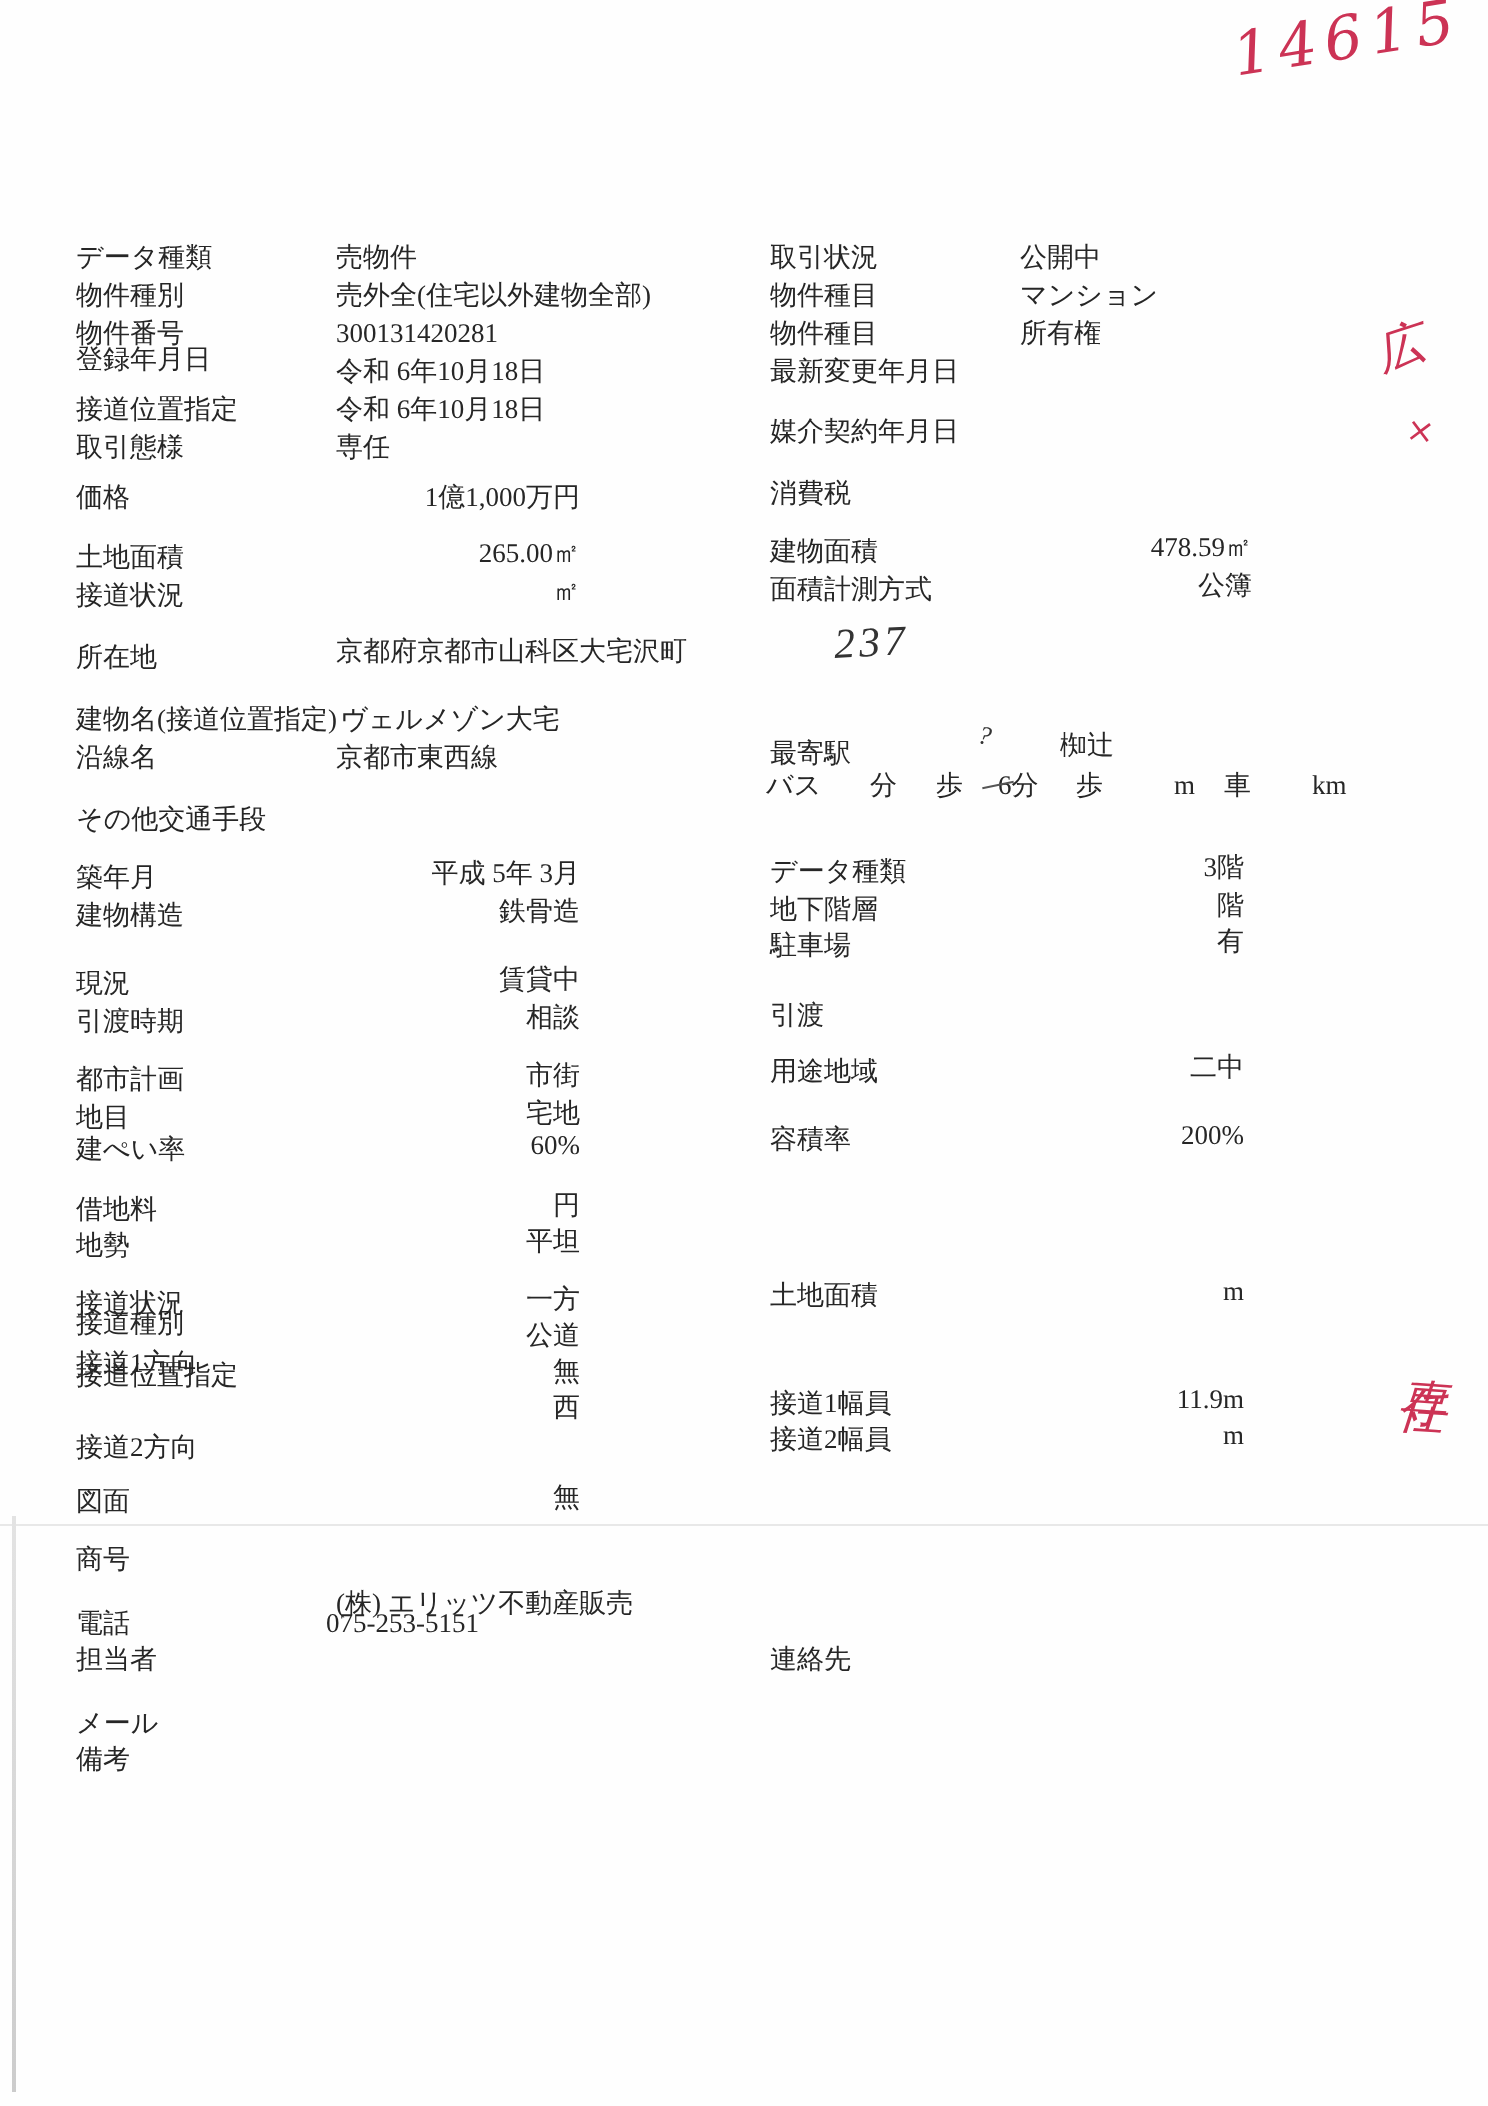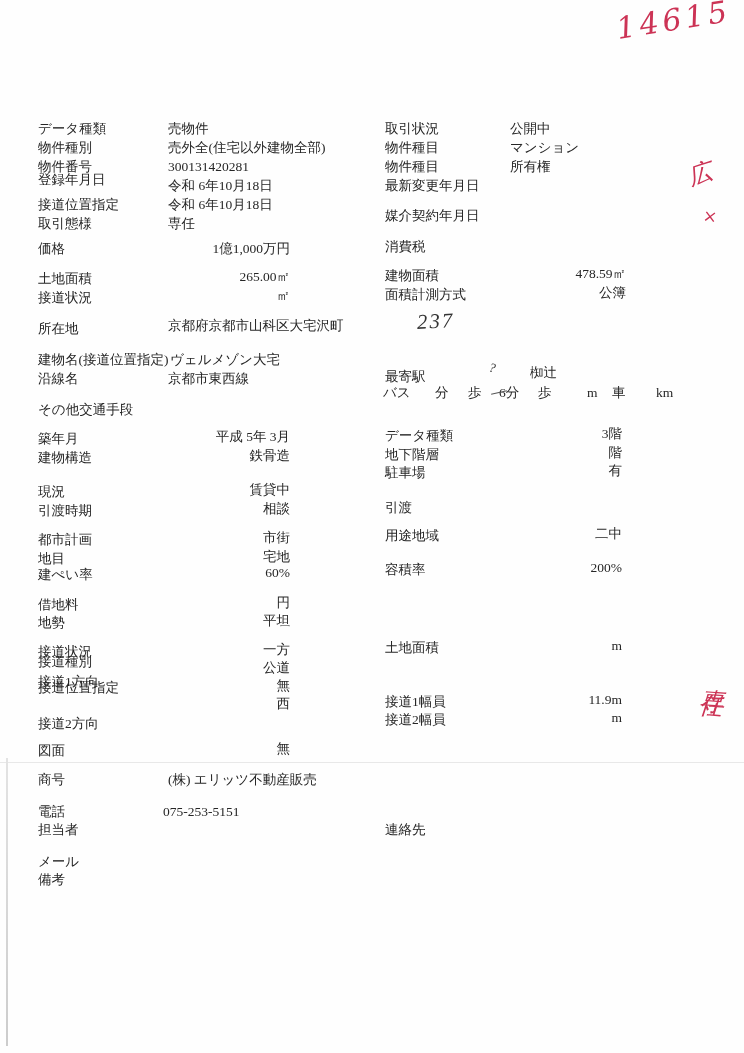--- a/index.html
+++ b/index.html
@@ -193,21 +193,21 @@
 
   <div class="hand-red note-sennin">専任</div>
 
   <span class="t" style="left:38px;top:743px">図面</span>
   <span class="t vr" style="top:741px">無</span>
 
   <div class="rule-h"></div>
   <div class="scan-edge"></div>
 
   <span class="t" style="left:38px;top:772px">商号</span>
-  <span class="t" style="left:168px;top:772px">(株) エリッツ不動産販売</span>
+  <span class="t" style="left:168px;top:794px">(株) エリッツ不動産販売</span>
 
   <span class="t" style="left:38px;top:804px">電話</span>
   <span class="t" style="left:163px;top:804px">075-253-5151</span>
   <span class="t" style="left:38px;top:822px">担当者</span>
   <span class="t" style="left:385px;top:822px">連絡先</span>
 
   <span class="t" style="left:38px;top:854px">メール</span>
   <span class="t" style="left:38px;top:872px">備考</span>
 
 </div>

